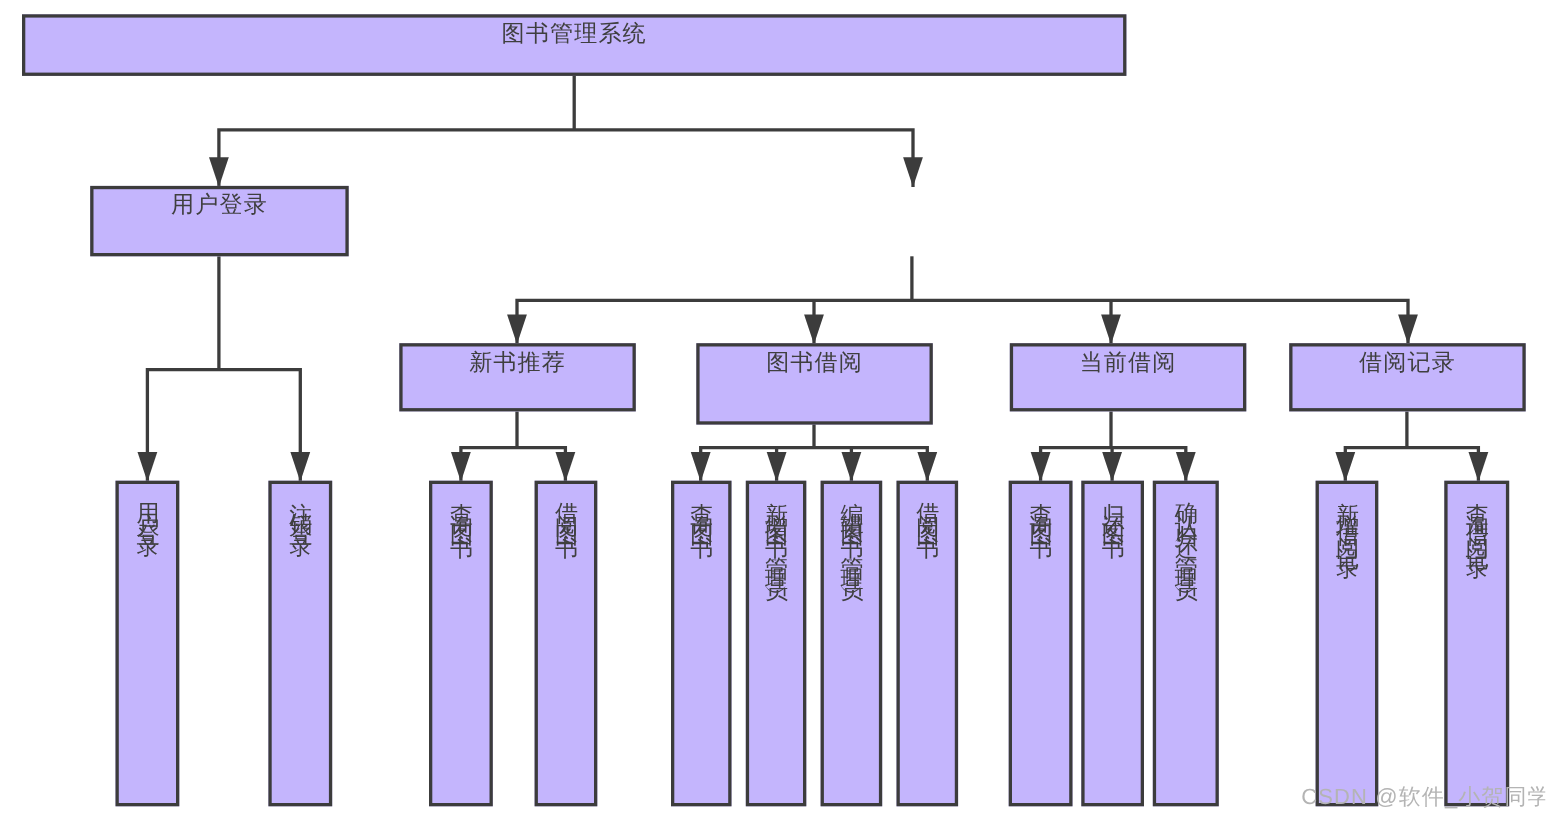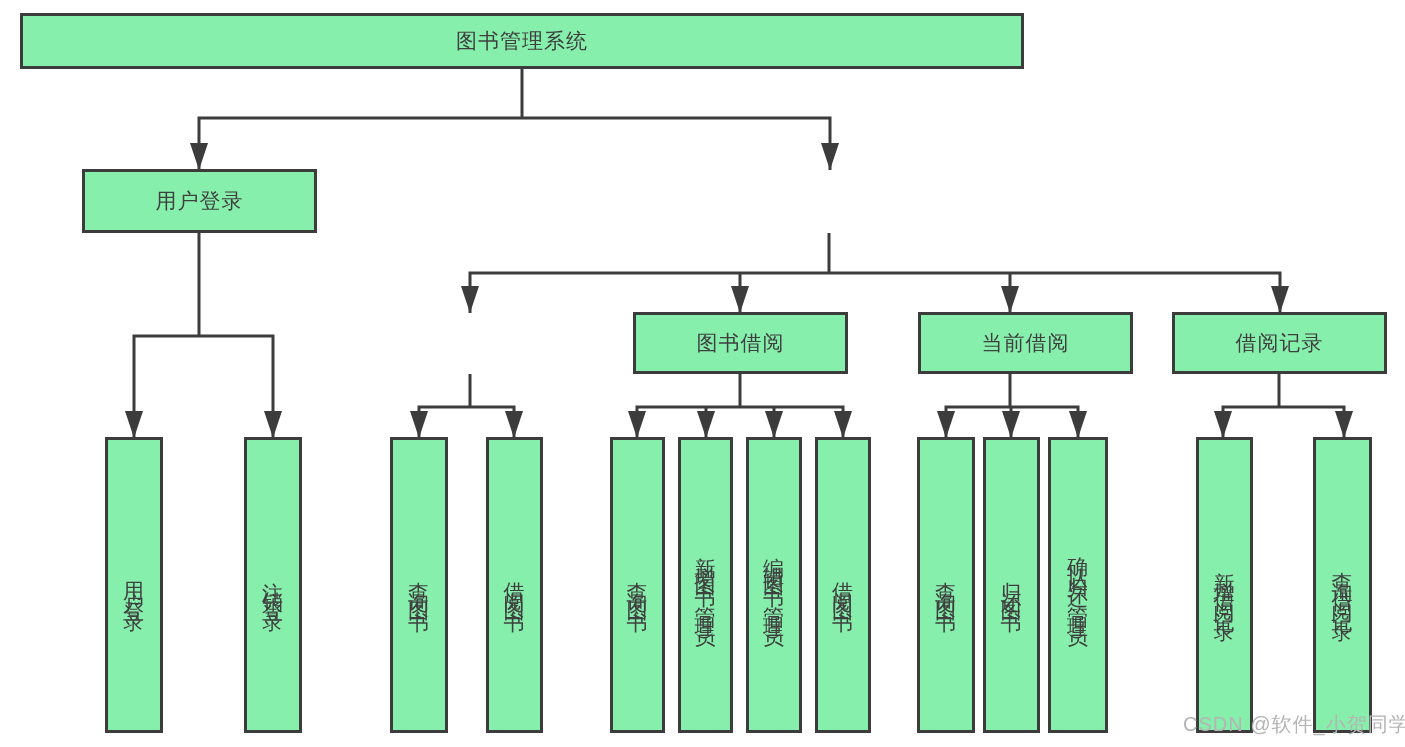--- a/index.html
+++ b/index.html
@@ -3,22 +3,22 @@
 <meta charset="utf-8">
 <style>
   html,body{margin:0;padding:0;background:#ffffff;}
   body{font-family:"Liberation Sans","DejaVu Sans",sans-serif;}
   #stage{
     position:relative;width:1405px;height:747px;background:#ffffff;overflow:hidden;
     color:#3f3f3f;
   }
   #wires{position:absolute;left:0;top:0;width:1405px;height:747px;}
   .node{
-    position:absolute;box-sizing:border-box;background:#86efac;
-    border:3px solid #3c3c3c;display:flex;align-items:center;justify-content:center;
+    position:absolute;box-sizing:border-box;background:#c4b5fd;
+    border:3px solid #3c3c3c;display:flex;align-items:flex-start;justify-content:center;
     color:#3f3f3f;
   }
   .hlabel{font-size:21px;letter-spacing:1px;white-space:nowrap;}
   .vbox .vlabel{
     writing-mode:vertical-rl;
     font-size:21px;letter-spacing:10px;line-height:1;white-space:nowrap;
   }
   .watermark{
     position:absolute;left:1183px;top:711px;
     font-size:20px;color:#b4b4b4;letter-spacing:1px;white-space:nowrap;
@@ -97,21 +97,24 @@
   </svg>
 
   <div class="node" style="left:20px;top:13px;width:1004px;height:56px;">
     <span class="hlabel">图书管理系统</span>
   </div>
 
   <div class="node" style="left:82px;top:169px;width:235px;height:64px;">
     <span class="hlabel">用户登录</span>
   </div>
 
-  <div class="node" style="left:633px;top:312px;width:215px;height:62px;font-family:Liberation Mono, monospace;">
+  <div class="node" style="left:363px;top:312px;width:215px;height:62px;">
+    <span class="hlabel">新书推荐</span>
+  </div>
+  <div class="node" style="left:633px;top:312px;width:215px;height:74px;font-family:Liberation Mono, monospace;">
     <span class="hlabel">图书借阅</span>
   </div>
   <div class="node" style="left:918px;top:312px;width:215px;height:62px;">
     <span class="hlabel">当前借阅</span>
   </div>
   <div class="node" style="left:1172px;top:312px;width:215px;height:62px;">
     <span class="hlabel">借阅记录</span>
   </div>
 
   <div class="node vbox" style="left:105px;top:437px;width:58px;height:296px;">

